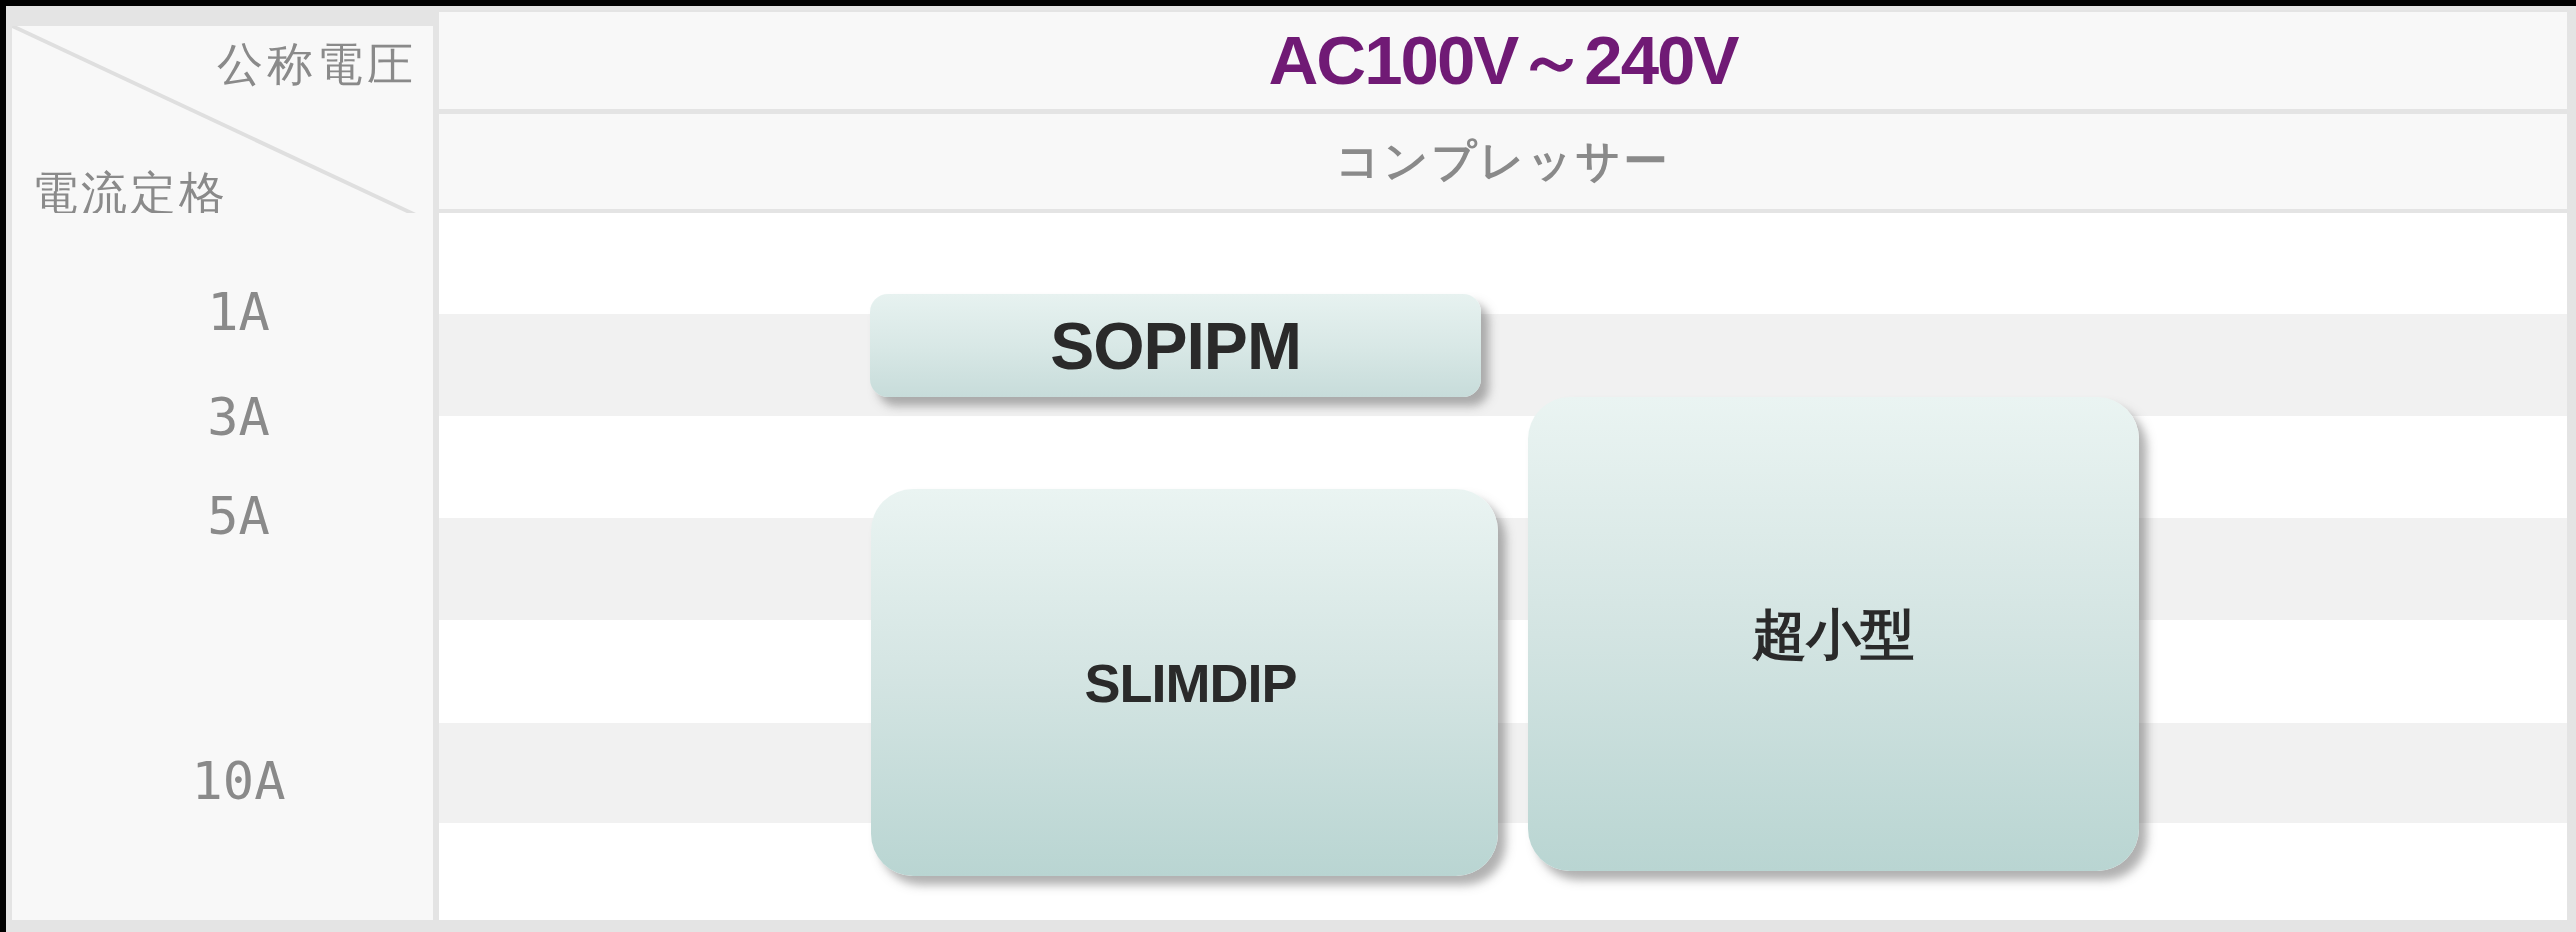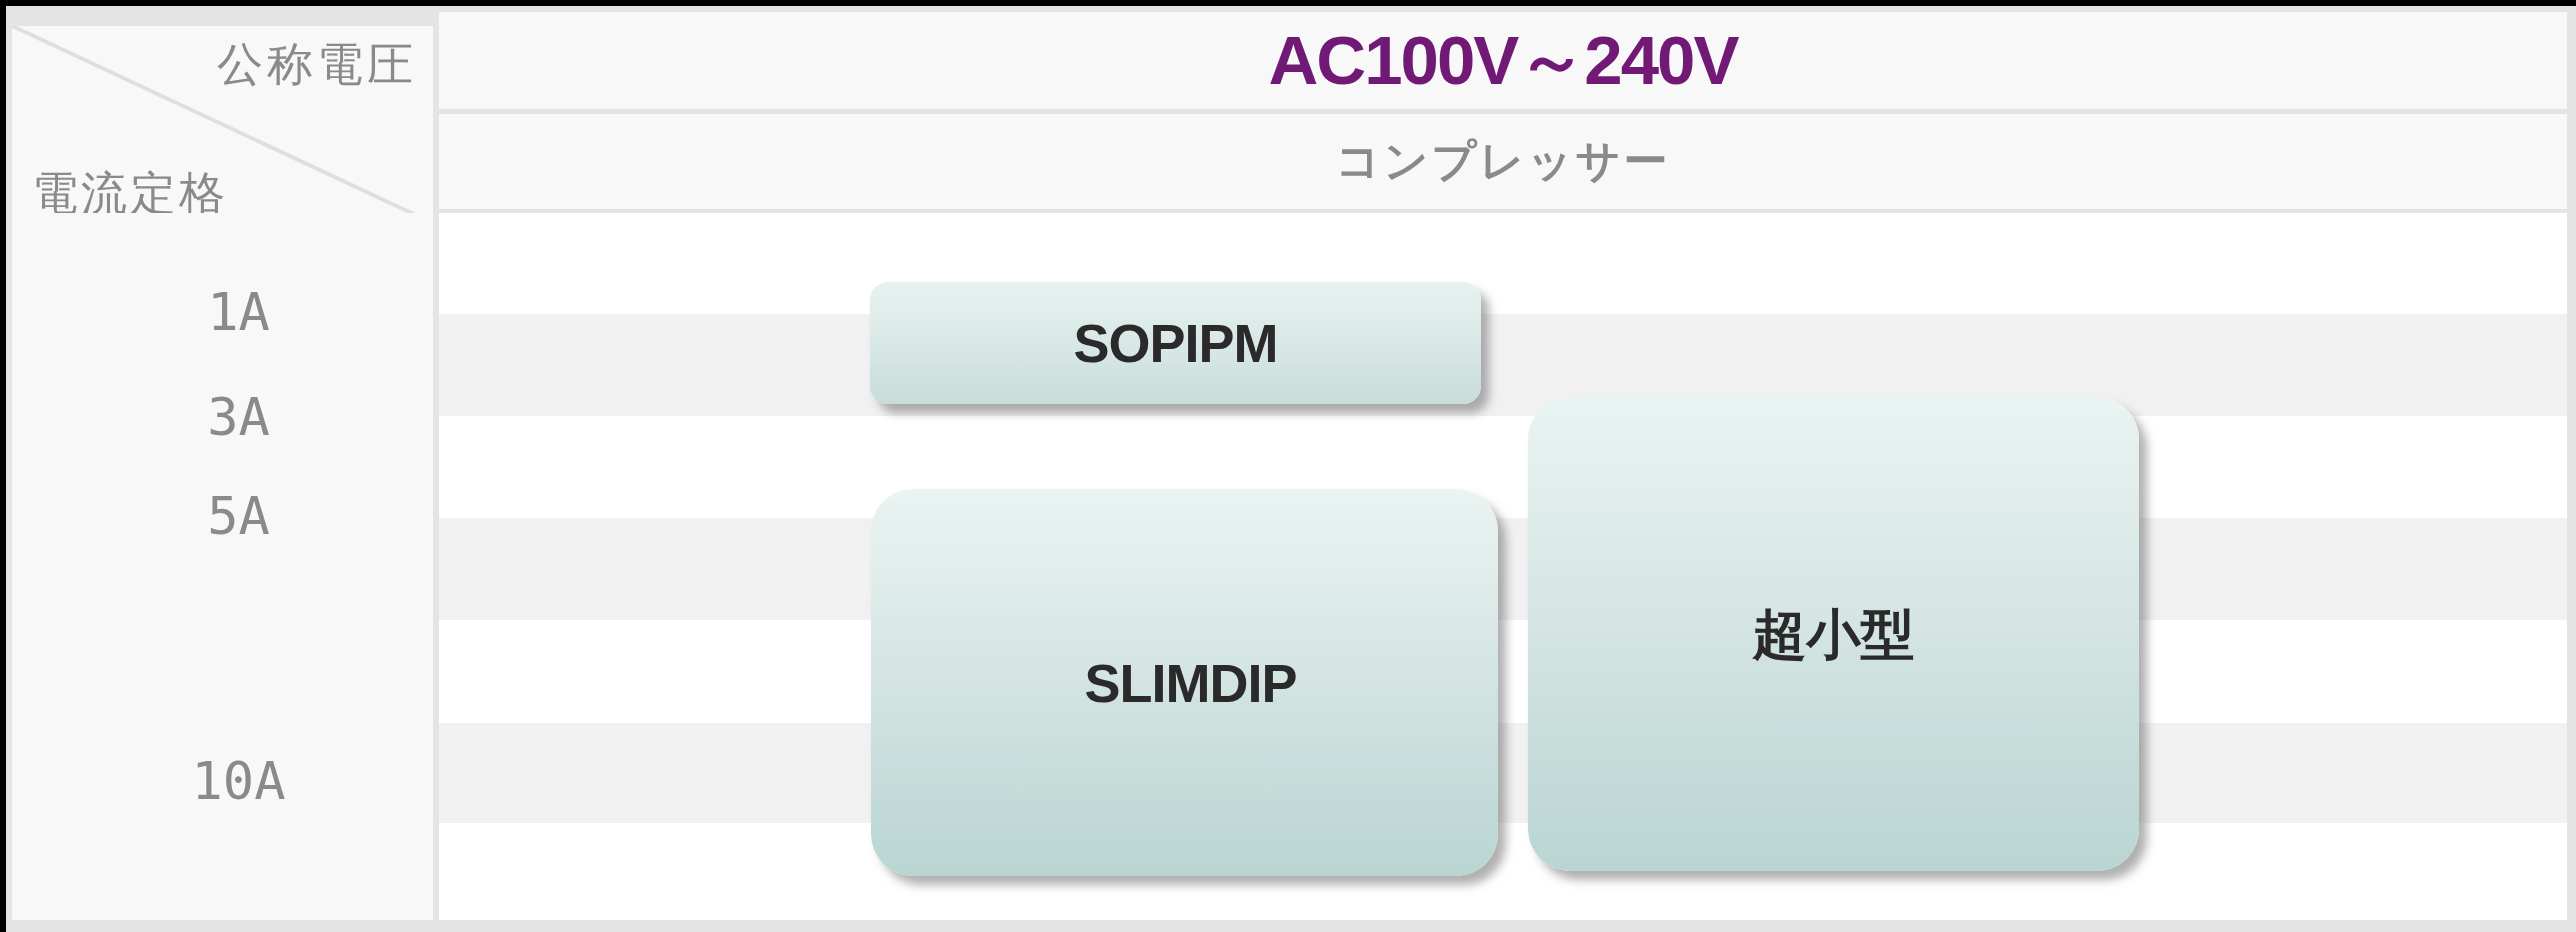--- a/index.html
+++ b/index.html
@@ -42,23 +42,23 @@
   .stripe3{top:510px;height:100px;}
 
   
   .pbox{
     position:absolute;display:flex;align-items:center;justify-content:center;
     box-shadow:8px 9px 10px rgba(100,100,100,0.5);
     background:linear-gradient(180deg,#eaf4f2 0%,#d3e4e2 50%,#b9d5d2 100%);
     color:#2a2a2a;font-weight:bold;text-align:center;
   }
   .pbox-sopipm{
-    left:870px;top:282px;width:611px;height:122px;border-radius:18px;
+    left:870px;top:294px;width:611px;height:103px;border-radius:18px;
     background:linear-gradient(180deg,#e7f2f0 0%,#d7e7e5 55%,#c7dcda 100%);
-    font-size:54px;letter-spacing:-1px;
+    font-size:66px;letter-spacing:-1px;
   }
   .pbox-slimdip{left:871px;top:489px;width:615px;height:387px;border-radius:42px;font-size:54px;letter-spacing:-1px;padding-left:12px;}
   .pbox-dipipm{left:1528px;top:397px;width:611px;height:474px;border-radius:42px;font-size:54px;line-height:59px;letter-spacing:0;justify-content:center;}
 </style>
 </head>
 <body>
 
 <div class="canvas">
   <div class="table-outer">
 

